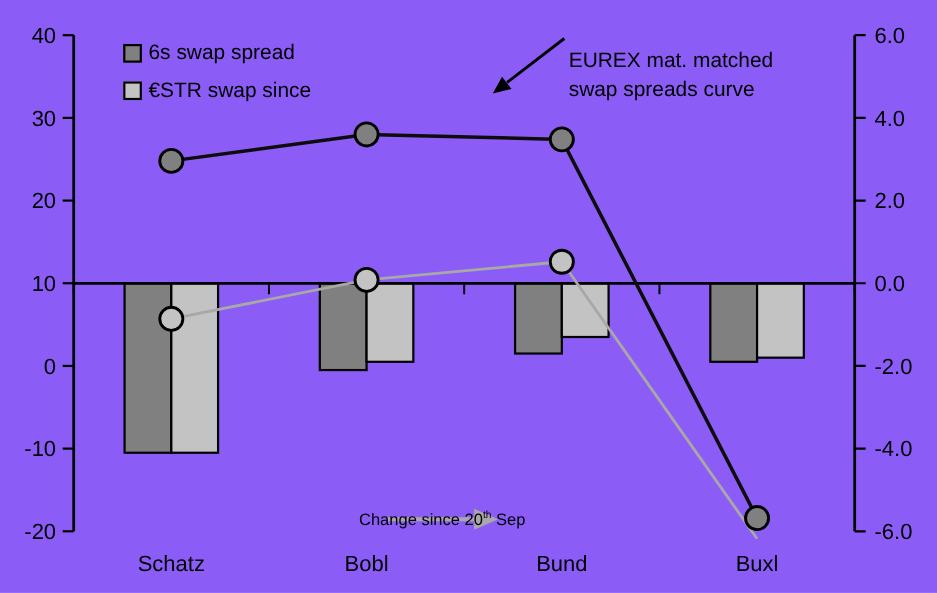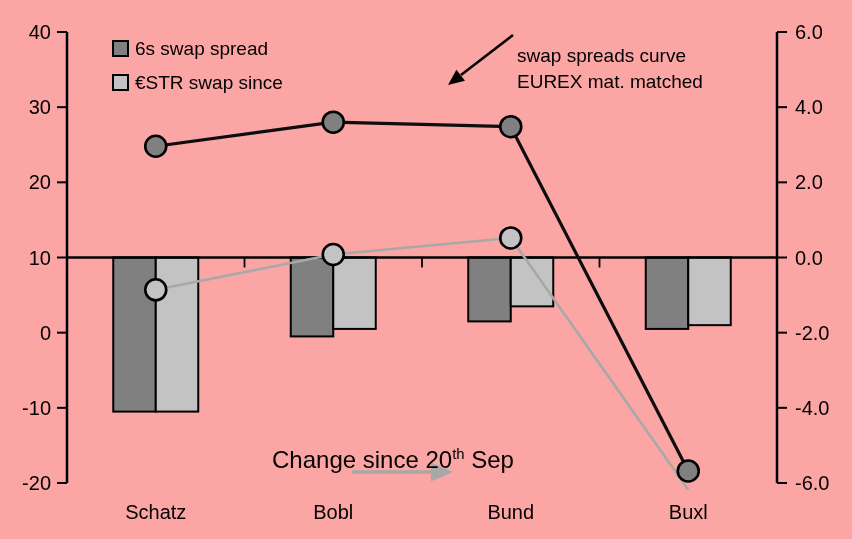--- a/index.html
+++ b/index.html
@@ -1,27 +1,27 @@
 <!DOCTYPE html>
 <html><head>
 <meta charset="utf-8">
 <style>
   html,body{margin:0;padding:0;background:#ffffff;}
   .stage{
-    position:relative;width:852px;height:539px;background:#fca5a5;overflow:hidden;
+    position:relative;width:852px;height:539px;background:#8b5cf6;overflow:hidden;
     font-family:"Liberation Sans", sans-serif;color:#000;
   }
   #chart-svg{position:absolute;left:0;top:0;}
   .overlay{position:absolute;margin-top:28px;}
   .legend{left:112px;top:8px;}
   .legend-row{display:flex;align-items:center;height:25px;margin-bottom:9px;}
   .swatch{display:inline-block;width:13px;height:13px;border:2px solid #000;margin-right:6px;box-sizing:content-box;}
   .legend-label{font-size:19px;line-height:1;}
   .annotation{left:517px;top:15px;font-size:19px;line-height:1.35;}
-  .change-note{left:272px;top:418px;width:260px;font-size:24px;}
+  .change-note{left:272px;top:436px;width:260px;text-align:center;font-size:15px;}
   .change-note sup{font-size:0.62em;vertical-align:super;line-height:0;}
 </style>
 </head>
 <body>
 
 <div class="stage">
 
   <svg id="chart-svg" width="852" height="539">
       <g>
         <rect x="113.25" y="257.5" width="42.5" height="154.09166666666664" fill="#808080" stroke="#000" stroke-width="2"></rect>
@@ -101,21 +101,21 @@
       <span class="swatch" style="background: rgb(128, 128, 128);"></span>
       <span class="legend-label">6s swap spread</span>
     </div>
     <div class="legend-row">
       <span class="swatch" style="background: rgb(195, 195, 195);"></span>
       <span class="legend-label">€STR swap since</span>
     </div>
   </div>
 
   <div class="overlay annotation">
+    <div>EUREX mat. matched</div>
     <div>swap spreads curve</div>
-    <div>EUREX mat. matched</div>
   </div>
 
   <div class="overlay change-note">
     <span>Change since 20</span><sup>th</sup><span> Sep</span>
   </div>
 
 </div>
 
 </body></html>

